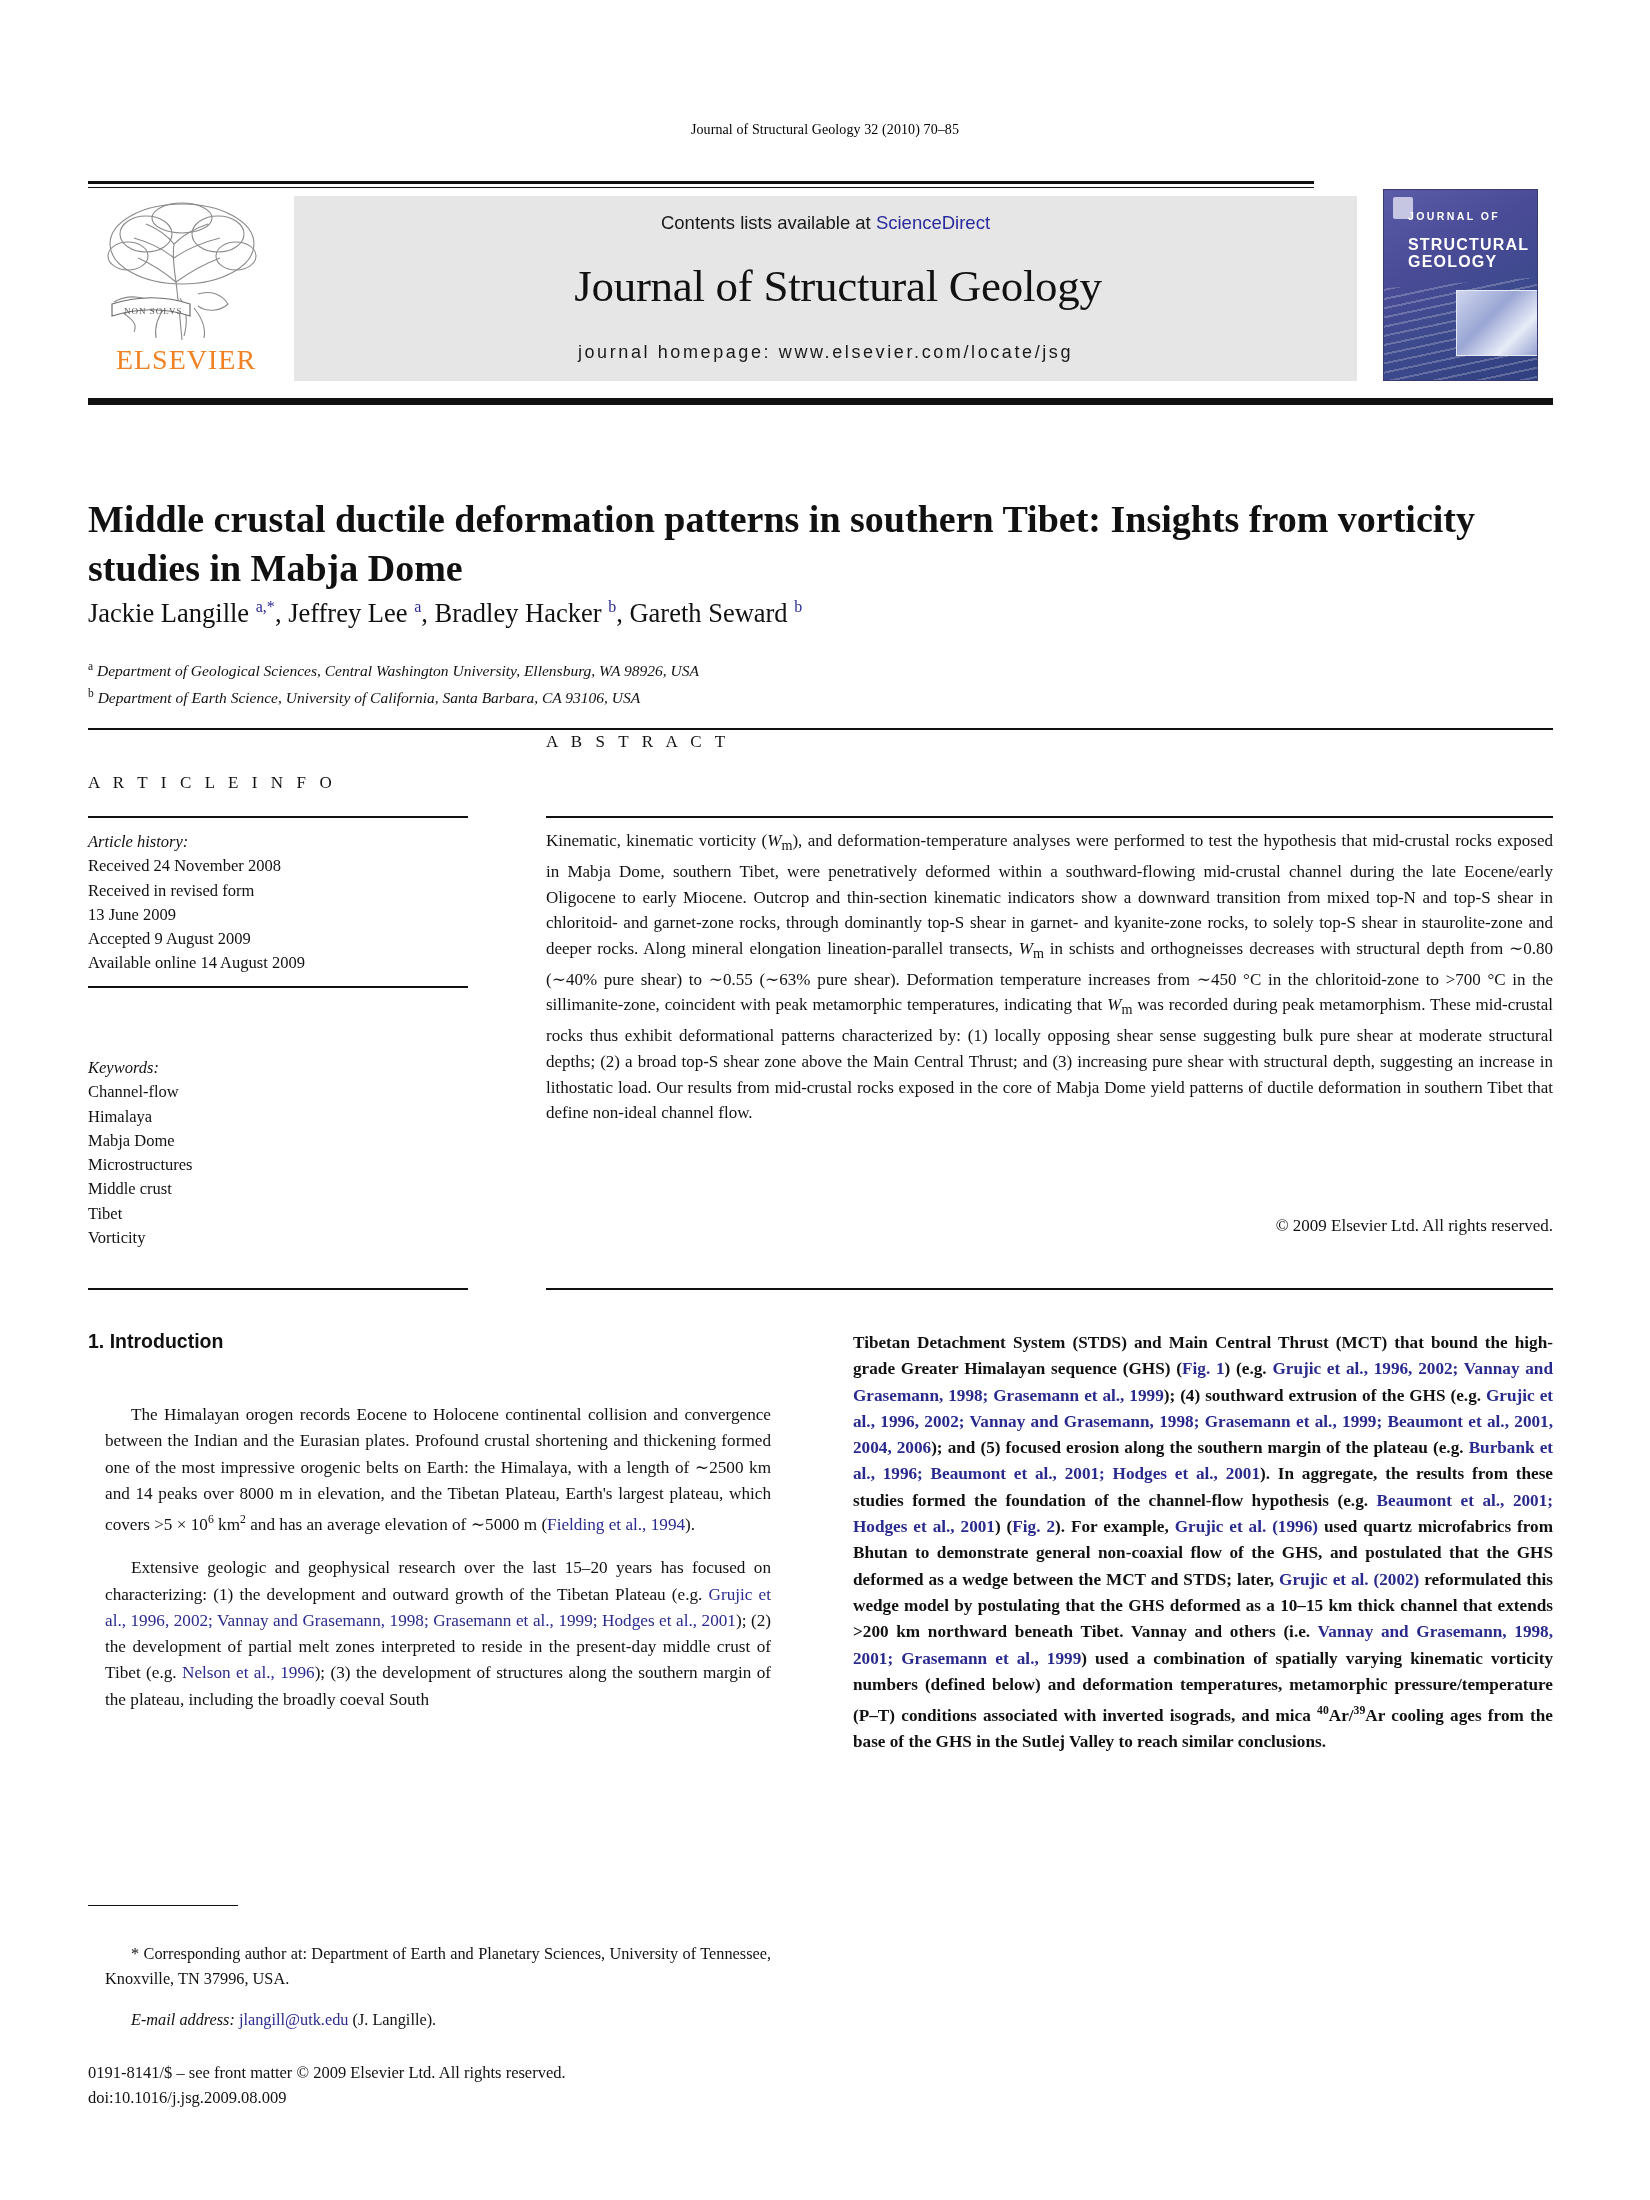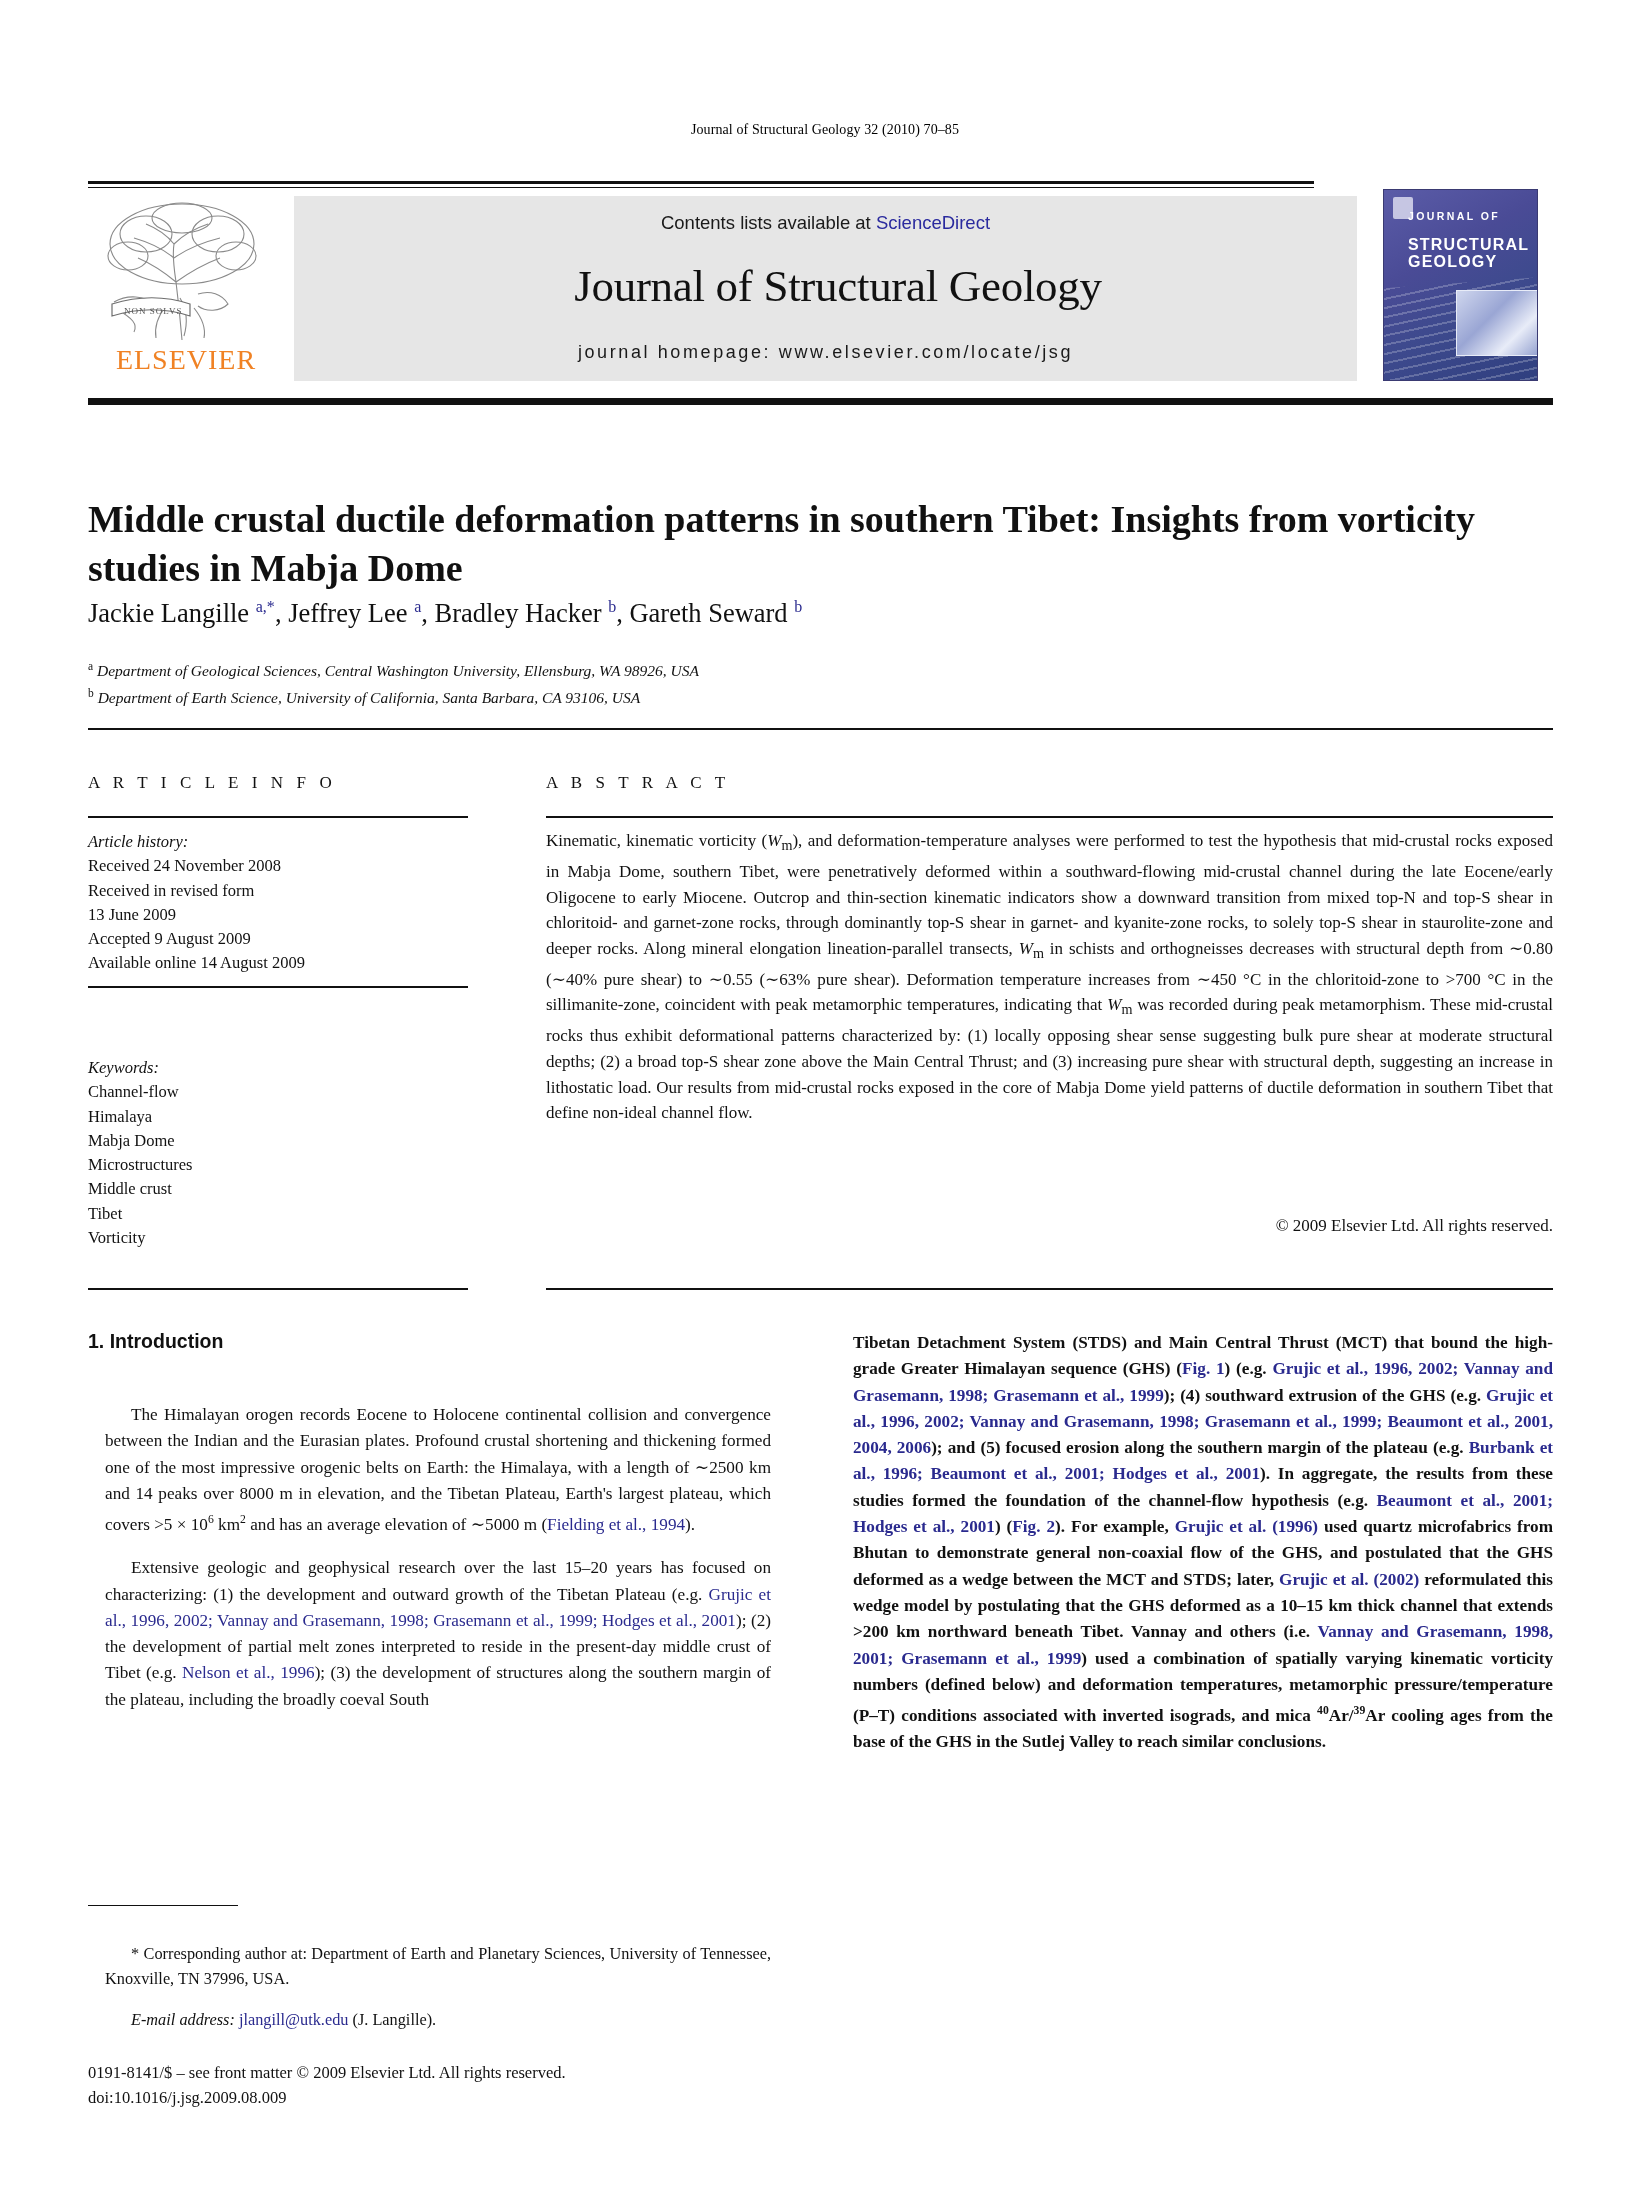--- a/index.html
+++ b/index.html
@@ -191,21 +191,21 @@
   
   .head-articleinfo {
     position: absolute;
     left: 88px; top: 773px;
     font-size: 17px;
     letter-spacing: 4.6px;
     color: #111;
   }
   .head-abstract {
     position: absolute;
-    left: 546px; top: 773px;
+    left: 546px; top: 732px;
     font-size: 17px;
     letter-spacing: 4.6px;
     color: #111;
   }
   .rule-info-l {
     position: absolute;
     left: 88px; top: 816px;
     width: 380px; height: 1.6px; background: #111;
   }
   .rule-info-r {

